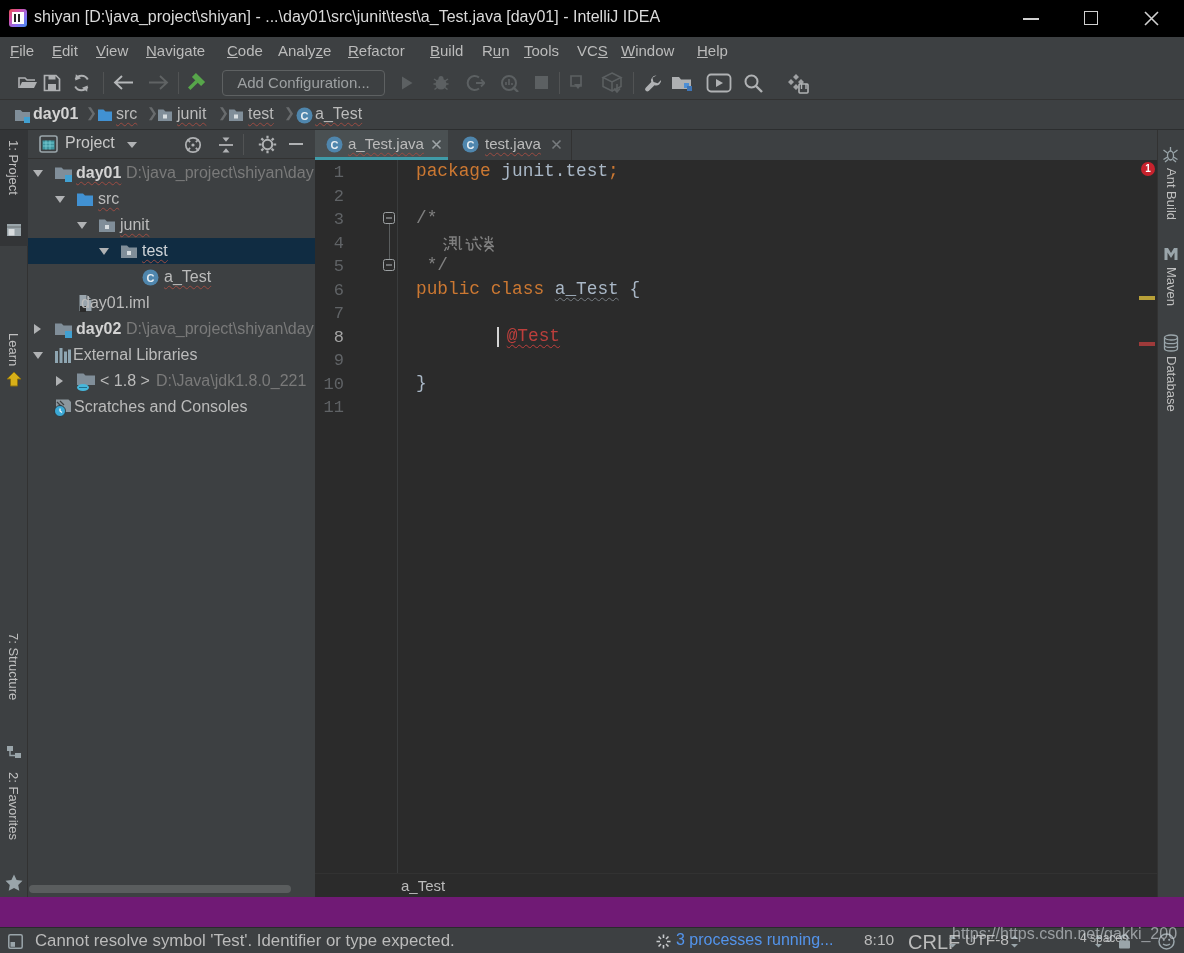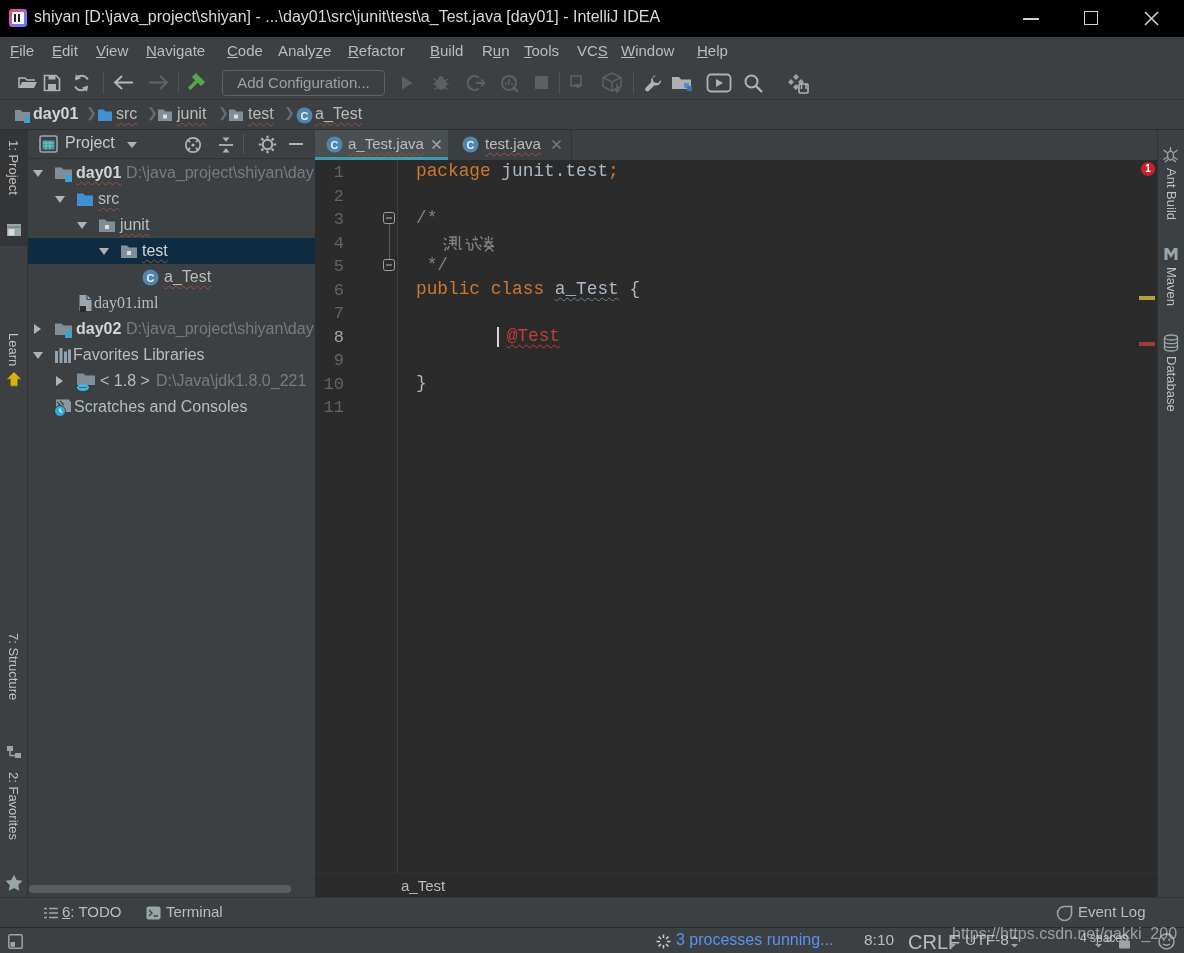--- a/index.html
+++ b/index.html
@@ -296,40 +296,40 @@
             <text x="8.5" y="13" font-size="11" font-weight="bold" fill="#e8eef2" text-anchor="middle" font-family="Liberation Sans">C</text>
           </svg>
         <span class="abs wavyr" style="left:136px;">a_Test</span>
       </div>
       <div class="trow" style="top:130px;">
         <svg class="abs" style="left:50px;top:4px;" width="15" height="18">
             <path d="M1.5 1 H9 L13.5 5.5 V17 H1.5 Z" fill="#9aa5ad"></path>
             <path d="M9 1 V5.5 H13.5" fill="none" stroke="#3d4042" stroke-width="1"></path>
             <rect x="2" y="12" width="6" height="6" fill="#2b2b2b"></rect>
           </svg>
-        <span class="abs" style="left:66px;font-family:Liberation Serif, serif;">day01.iml</span>
+        <span class="abs" style="left:53px;">day01.iml</span>
       </div>
       <div class="trow" style="top:156px;">
         <span class="abs arrow-r" style="left:6px;top:8px;"></span>
         <svg class="abs" style="left:26px;top:5px;" width="19" height="19">
             <path d="M1 14 V2.5 H7.5 L9.5 4.5 H18 V14 Z" fill="#808e99"></path>
             <rect x="11" y="10" width="7" height="7" fill="#41a0d1"></rect>
           </svg>
         <span class="abs bold" style="left:48px;">day02</span>
         <span class="abs path" style="left:98px;">D:\java_project\shiyan\day</span>
       </div>
       <div class="trow" style="top:182px;">
         <span class="abs arrow-d" style="left:5px;top:10px;"></span>
         <svg class="abs" style="left:26px;top:5px;" width="18" height="17">
             <rect x="1" y="4" width="3" height="12" fill="#8fa6b2"></rect>
             <rect x="5.5" y="1" width="3" height="15" fill="#8fa6b2"></rect>
             <rect x="10" y="4.5" width="3" height="11.5" fill="#8fa6b2"></rect>
             <rect x="14" y="2.5" width="3" height="13.5" fill="#8fa6b2"></rect>
           </svg>
-        <span class="abs" style="left:45px;">Favorites Libraries</span>
+        <span class="abs" style="left:45px;">External Libraries</span>
       </div>
       <div class="trow" style="top:208px;">
         <span class="abs arrow-r" style="left:28px;top:8px;"></span>
         <svg class="abs" style="left:48px;top:4px;" width="20" height="20">
             <path d="M1 13 V1.5 H7.5 L9.5 3.5 H19 V13 Z" fill="#808e99"></path>
             <ellipse cx="7" cy="15.5" rx="6" ry="3.5" fill="#46b7dc"></ellipse>
             <path d="M3 15.5 H11" stroke="#1f6f8e" stroke-width="1"></path>
           </svg>
         <span class="abs" style="left:72px;text-align:center;">&lt; 1.8 &gt;</span>
         <span class="abs path" style="left:128px;">D:\Java\jdk1.8.0_221</span>
@@ -432,43 +432,27 @@
     </svg>
   <div class="vlabel" style="left:1164px;top:267px;">Maven</div>
   <svg class="abs" style="left:1163px;top:334px;" width="16" height="18">
       <g fill="none" stroke="#9aa5aa" stroke-width="1.3">
         <ellipse cx="8" cy="3.5" rx="6.5" ry="2.5"></ellipse>
         <path d="M1.5 3.5 V14.5 A6.5 2.5 0 0 0 14.5 14.5 V3.5 M1.5 7.2 A6.5 2.5 0 0 0 14.5 7.2 M1.5 10.9 A6.5 2.5 0 0 0 14.5 10.9"></path>
       </g>
     </svg>
   <div class="vlabel" style="left:1164px;top:356px;">Database</div>
 
-  <div class="abs" id="toolwinbar">
-    <svg class="abs" style="left:44px;top:9px;" width="14" height="12">
-        <g stroke="#9aa5aa" stroke-width="1.5">
-          <path d="M0 1.5 H3 M5 1.5 H14 M0 6 H3 M5 6 H14 M0 10.5 H3 M5 10.5 H14"></path>
-        </g>
-      </svg>
-    <span class="abs" style="left:62px;top:5px;"><u>6</u>: TODO</span>
-    <svg class="abs" style="left:146px;top:8px;" width="15" height="14">
-        <rect x="0.5" y="0.5" width="14" height="13" rx="2" fill="#9aa5aa"></rect>
-        <path d="M3 4 L6 7 L3 10 M7.5 10 H12" stroke="#3d4042" stroke-width="1.4" fill="none"></path>
-      </svg>
-    <span class="abs" style="left:166px;top:5px;">Terminal</span>
-    <svg class="abs" style="left:1056px;top:7px;" width="17" height="17">
-        <path d="M8.5 1.5 A7 7 0 1 0 15.5 8.5 L15.5 1.5 Z" fill="none" stroke="#9aa5aa" stroke-width="1.6"></path>
-      </svg>
-    <span class="abs" style="left:1078px;top:5px;">Event Log</span>
-  </div>
 
   <div class="abs" id="statusbar">
     <svg class="abs" style="left:8px;top:6px;" width="15" height="15">
         <rect x="0.8" y="0.8" width="13.4" height="13.4" rx="1.5" fill="none" stroke="#9aa5aa" stroke-width="1.5"></rect>
         <rect x="2.5" y="8" width="4.5" height="4.8" fill="#9aa5aa"></rect>
       </svg>
+    <span class="abs" style="left:35px;top:3px;">Cannot resolve symbol 'Test'. Identifier or type expected.</span>
     <svg class="abs" style="left:656px;top:6px;" width="15" height="15">
         <g stroke="#c8cacc" stroke-width="1.6">
           <path d="M7.5 0.5 V4 M7.5 11 V14.5 M0.5 7.5 H4 M11 7.5 H14.5 M2.55 2.55 L5 5 M10 10 L12.45 12.45 M2.55 12.45 L5 10 M10 5 L12.45 2.55"></path>
         </g>
       </svg>
     <span class="abs" style="left:676px;top:3px;color:#5394ec;font-size:16px;">3 processes running...</span>
     <span class="abs" style="left:864px;top:3px;font-size:15.5px;">8:10</span>
     <span class="abs" style="left:908px;top:3px;font-size:20px;">CRLF</span>
     <svg class="abs" style="left:948px;top:7px;" width="9" height="13">
         <path d="M4.5 0.5 L8 4 H1 Z M4.5 12.5 L1 9 H8 Z" fill="#9aa5aa"></path>

